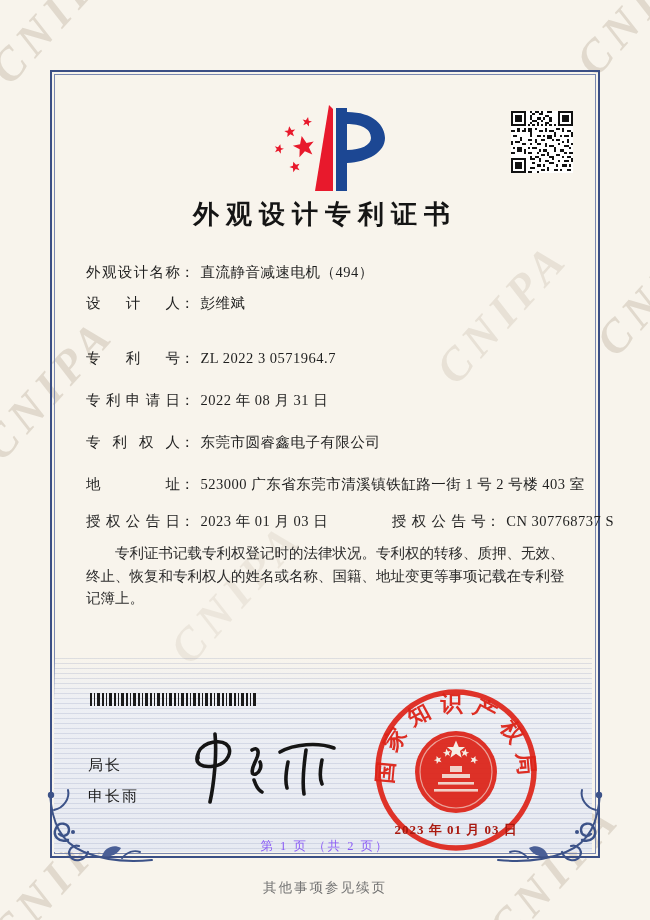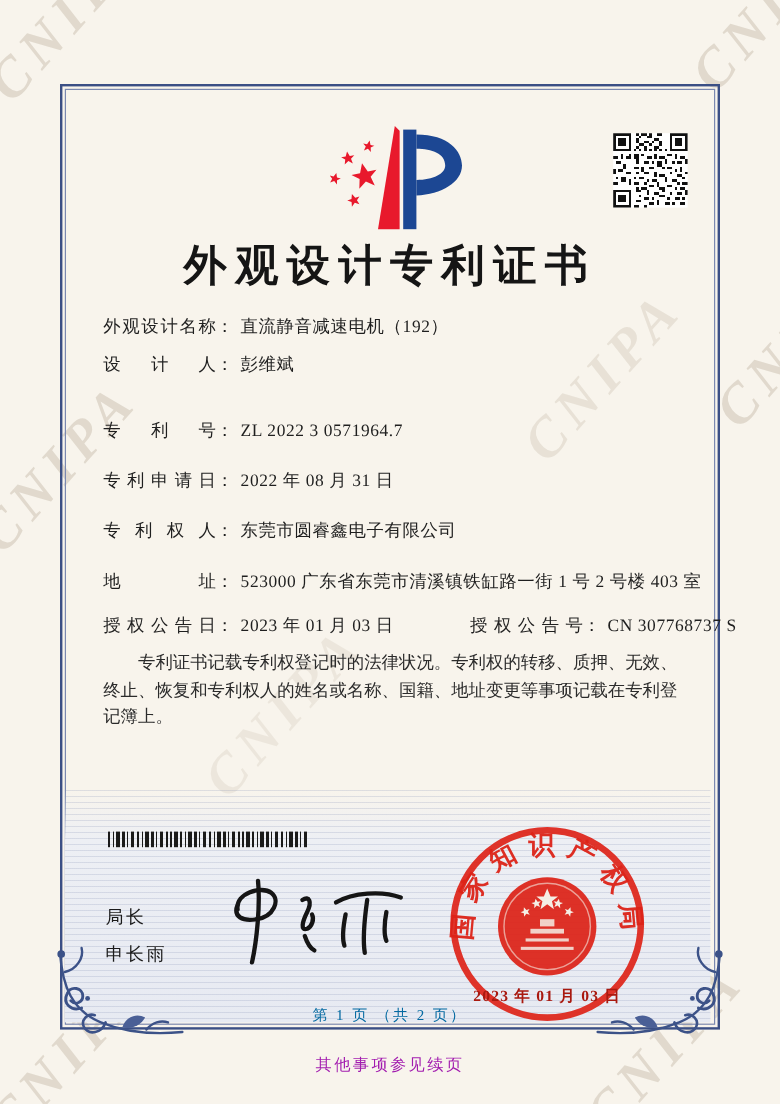--- a/index.html
+++ b/index.html
@@ -15,21 +15,21 @@
   .frame::after{content:"";position:absolute;inset:2px;border:1px solid #7a88b0;}
   
   .guilloche{position:absolute;left:54px;top:658px;width:538px;height:194px;z-index:1;
     background-image:
       repeating-linear-gradient(180deg, rgba(128,140,178,0.22) 0 1px, rgba(255,255,255,0) 1px 5px),
       linear-gradient(180deg, rgba(243,242,242,0) 0%, #edeff4 22%, #e7eaf2 100%);}
   .cert-no{position:absolute;left:86px;top:106px;font-size:15px;letter-spacing:2px;z-index:2;}
   .qr{position:absolute;left:511px;top:111px;width:62px;height:62px;background:#fff;z-index:2;}
   .logo{position:absolute;left:262px;top:101px;width:126px;height:94px;z-index:2;}
   .title{position:absolute;left:0;top:197px;width:650px;text-align:center;
-         font-size:36px;font-weight:bold;letter-spacing:7px;color:#151515;z-index:2;}
+         font-size:26px;font-weight:bold;letter-spacing:7px;color:#151515;z-index:2;}
   .fields{position:absolute;left:86px;top:263px;width:500px;z-index:2;font-size:14.5px;}
   .frow{position:absolute;left:0;white-space:nowrap;}
   .flabel{display:inline-block;width:94px;text-align:justify;text-align-last:justify;
           vertical-align:top;}
   .fcolon{display:inline-block;margin-right:6px;}
   .fvalue{letter-spacing:0.5px;}
   .r0{top:0px}.r1{top:31px}.r2{top:86px}.r3{top:128px}.r4{top:170px}.r5{top:212px}.r6{top:249px}
   .pair2{margin-left:60px;}
   .body-text{position:absolute;left:86px;top:542px;width:492px;z-index:2;
              font-size:14.5px;line-height:22.5px;color:#2b2b2b;}
@@ -39,23 +39,23 @@
       #1a1a1a 4px 5px,transparent 5px 7px,#1a1a1a 7px 10px,transparent 10px 12px);}
   .signer{position:absolute;left:88px;top:749px;z-index:2;
           font-family:"Liberation Sans","DejaVu Sans",sans-serif;font-size:15px;
           letter-spacing:2px;color:#1a1a1a;line-height:31px;font-weight:500;}
   .signature{position:absolute;left:168px;top:730px;width:180px;height:80px;z-index:2;}
   .seal{position:absolute;left:372px;top:686px;width:168px;height:168px;z-index:3;}
   .seal svg{position:absolute;inset:0;}
   .seal-date{position:absolute;left:0;top:135px;width:168px;text-align:center;z-index:4;
              font-size:13px;color:#a9190f;letter-spacing:1px;font-weight:bold;}
   .page-indicator{position:absolute;left:0;top:838px;width:650px;text-align:center;
-                  font-size:12.5px;letter-spacing:2px;color:#0369a1;z-index:2;}
+                  font-size:12.5px;letter-spacing:2px;color:#8b5cf6;z-index:2;}
   .cont-note{position:absolute;left:0;top:879px;width:650px;text-align:center;
-             font-size:13.5px;letter-spacing:2px;color:#a21caf;z-index:2;}
+             font-size:13.5px;letter-spacing:2px;color:#737373;z-index:2;}
   .ornament{position:absolute;top:788px;width:112px;height:80px;z-index:2;}
   .orn-left{left:44px;}
   .orn-right{left:494px;transform:scaleX(-1);}
 </style>
 </head>
 <body>
 
 <div class="page">
 
   <span class="wm" style="left:-30px;top:-14px;">CNIPA</span>
@@ -89,21 +89,21 @@
     <svg viewBox="0 0 29 29" width="62" height="62" shape-rendering="crispEdges">
       <path fill="#111" fill-rule="evenodd" d="M0,0h7v7h-7zM1,1h5v5h-5zM2,2h3v3h-3z M22,0h7v7h-7zM23,1h5v5h-5zM24,2h3v3h-3z M0,22h7v7h-7zM1,23h5v5h-5zM2,24h3v3h-3z"></path>
       <path fill="#111" d="M9,0h1v1h-1zM11,0h2v1h-2zM14,0h1v2h-1zM17,0h2v1h-2zM10,1h1v1h-1zM13,1h1v1h-1zM16,2h2v1h-2zM9,2h1v2h-1zM12,3h2v1h-2zM15,3h1v1h-1zM18,3h1v2h-1zM10,4h2v1h-2zM14,4h1v1h-1zM9,5h1v1h-1zM12,5h1v1h-1zM16,5h2v1h-2zM8,6h1v1h-1zM10,6h1v1h-1zM12,6h1v1h-1zM14,6h1v1h-1zM16,6h1v1h-1zM18,6h1v1h-1zM20,6h1v1h-1zM0,9h2v1h-2zM3,8h1v2h-1zM5,9h2v1h-2zM1,11h2v1h-2zM4,12h1v2h-1zM6,8h1v1h-1zM0,14h1v2h-1zM2,14h2v1h-2zM5,15h2v1h-2zM1,17h1v1h-1zM3,17h2v2h-2zM6,18h1v2h-1zM0,19h2v1h-2zM8,8h2v2h-2zM11,8h1v1h-1zM13,9h2v1h-2zM16,8h1v2h-1zM18,9h2v1h-2zM21,8h2v1h-2zM24,8h1v2h-1zM26,9h2v1h-2zM9,10h1v2h-1zM12,11h2v1h-2zM15,11h1v1h-1zM17,11h2v2h-2zM20,10h1v2h-1zM23,11h1v1h-1zM25,11h2v1h-2zM28,10h1v2h-1zM8,13h2v1h-2zM11,13h1v2h-1zM14,13h2v1h-2zM19,13h1v1h-1zM21,13h2v1h-2zM24,14h1v1h-1zM26,13h1v2h-1zM9,15h1v1h-1zM12,15h2v1h-2zM16,15h1v2h-1zM18,16h2v1h-2zM22,15h1v1h-1zM25,16h2v1h-2zM28,15h1v1h-1zM8,17h1v1h-1zM10,17h2v1h-2zM13,18h1v1h-1zM15,18h2v1h-2zM20,17h1v2h-1zM23,18h2v1h-2zM27,17h1v1h-1zM8,19h2v1h-2zM12,19h1v1h-1zM14,20h2v1h-2zM17,19h1v2h-1zM21,20h2v1h-2zM25,19h1v1h-1zM27,19h2v1h-2zM9,21h1v1h-1zM11,21h2v1h-2zM18,21h2v1h-2zM24,21h1v1h-1zM26,21h2v1h-2zM9,22h2v1h-2zM13,22h1v2h-1zM16,23h2v1h-2zM19,22h1v1h-1zM22,23h1v1h-1zM25,23h2v1h-2zM28,22h1v2h-1zM10,24h1v1h-1zM12,25h2v1h-2zM15,25h1v1h-1zM18,24h2v1h-2zM21,25h1v1h-1zM24,25h2v1h-2zM27,25h1v1h-1zM9,26h2v1h-2zM14,27h2v1h-2zM17,26h1v2h-1zM20,27h2v1h-2zM23,27h1v1h-1zM26,27h2v1h-2zM8,28h2v1h-2zM12,28h1v1h-1z"></path>
     </svg>
   </div>
 
   <div class="title">外观设计专利证书</div>
 
   <div class="fields">
     <div class="frow r0">
-      <span class="flabel">外观设计名称</span><span class="fcolon">：</span><span class="fvalue">直流静音减速电机（192）</span>
+      <span class="flabel">外观设计名称</span><span class="fcolon">：</span><span class="fvalue">直流静音减速电机（494）</span>
     </div>
     <div class="frow r1">
       <span class="flabel">设计人</span><span class="fcolon">：</span><span class="fvalue">彭维斌</span>
     </div>
     <div class="frow r2">
       <span class="flabel">专利号</span><span class="fcolon">：</span><span class="fvalue">ZL 2022 3 0571964.7</span>
     </div>
     <div class="frow r3">
       <span class="flabel">专利申请日</span><span class="fcolon">：</span><span class="fvalue">2022 年 08 月 31 日</span>
     </div>

